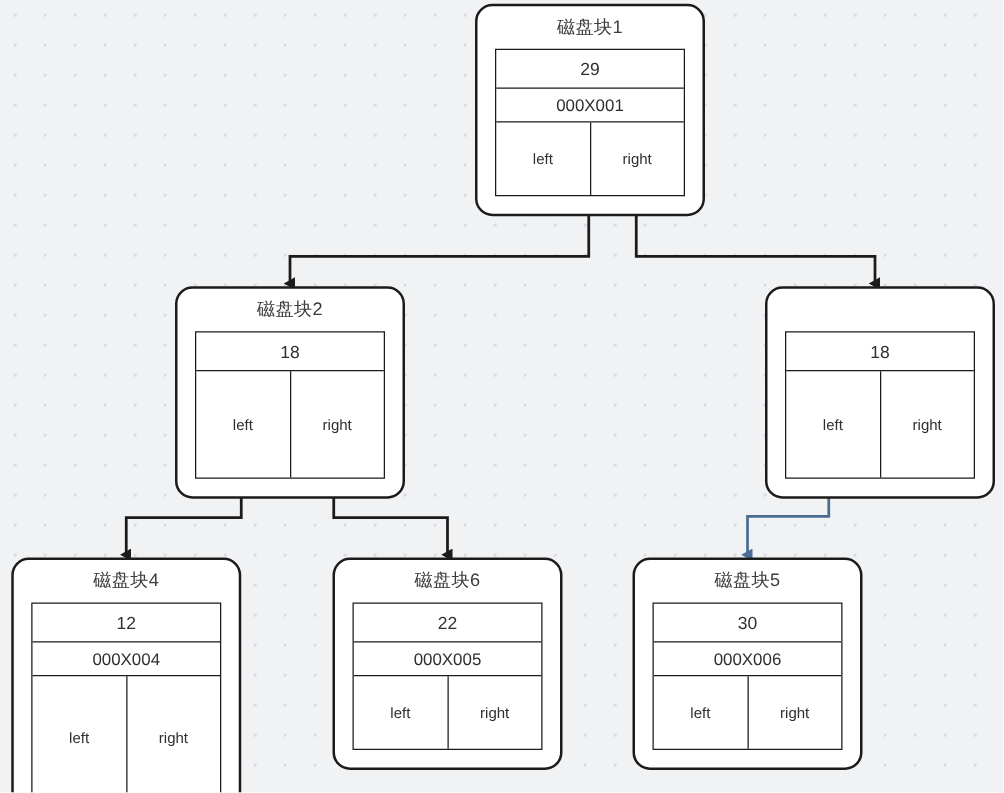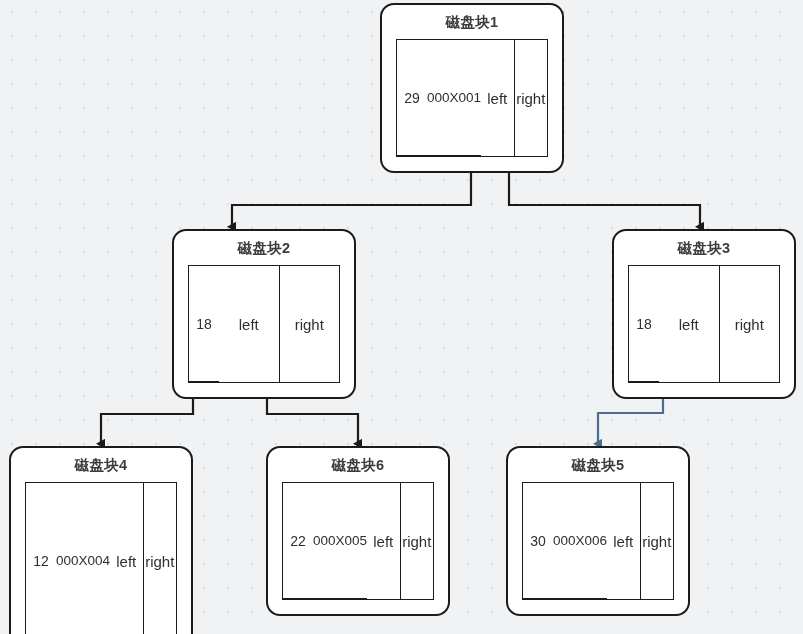--- a/index.html
+++ b/index.html
@@ -31,32 +31,31 @@
   }
   .node-title {
     text-align: center;
     font-size: 14.5px;
     color: #3c3c3c;
     letter-spacing: .3px;
     padding-top: 9px;
     padding-bottom: 6px;
     line-height: 1.15;
     user-select: none;
-    font-weight: bold;
   }
   .node-table {
     position: absolute;
     left: 14px;
     right: 14px;
     top: 34px;
     bottom: 14px;
     border: 1.6px solid #1b1b1b;
     box-sizing: border-box;
     display: flex;
-    flex-direction: row;
+    flex-direction: column;
     background: #fff;
   }
   .row-key {
     flex: 0 0 30px;
     display: flex;
     align-items: center;
     justify-content: center;
     border-bottom: 1.6px solid #1b1b1b;
     font-size: 14px;
     color: #2f2f2f;
@@ -72,21 +71,21 @@
   }
   .row-ptr {
     flex: 1 1 auto;
     display: flex;
   }
   .ptr-cell {
     flex: 1 1 50%;
     display: flex;
     align-items: center;
     justify-content: center;
-    font-size: 15px;
+    font-size: 12px;
     color: #2f2f2f;
   }
   .ptr-cell.left-cell {
     border-right: 1.6px solid #1b1b1b;
   }
 
   
   #edges {
     position: absolute;
     left: 0;
@@ -142,33 +141,32 @@
     <div class="node-table">
       <div class="row-key">29</div>
       <div class="row-addr">000X001</div>
       <div class="row-ptr">
         <div class="ptr-cell left-cell">left</div>
         <div class="ptr-cell">right</div>
       </div>
     </div>
   </div>
 
-  <div class="node" id="n2" style="left:140px; top:229px; width:184px; height:170px;margin-left:32px;">
+  <div class="node" id="n2" style="left:140px; top:229px; width:184px; height:170px;">
     <div class="node-title">磁盘块2</div>
     <div class="node-table">
       <div class="row-key">18</div>
       <div class="row-ptr">
         <div class="ptr-cell left-cell">left</div>
         <div class="ptr-cell">right</div>
       </div>
     </div>
   </div>
 
   <div class="node" id="n3" style="left:612px; top:229px; width:184px; height:170px;">
-    <div class="node-title">磁盘块3</div>
     <div class="node-table">
       <div class="row-key">18</div>
       <div class="row-ptr">
         <div class="ptr-cell left-cell">left</div>
         <div class="ptr-cell">right</div>
       </div>
     </div>
   </div>
 
   <div class="node" id="n4" style="left:9px; top:446px; width:184px; height:210px;">

